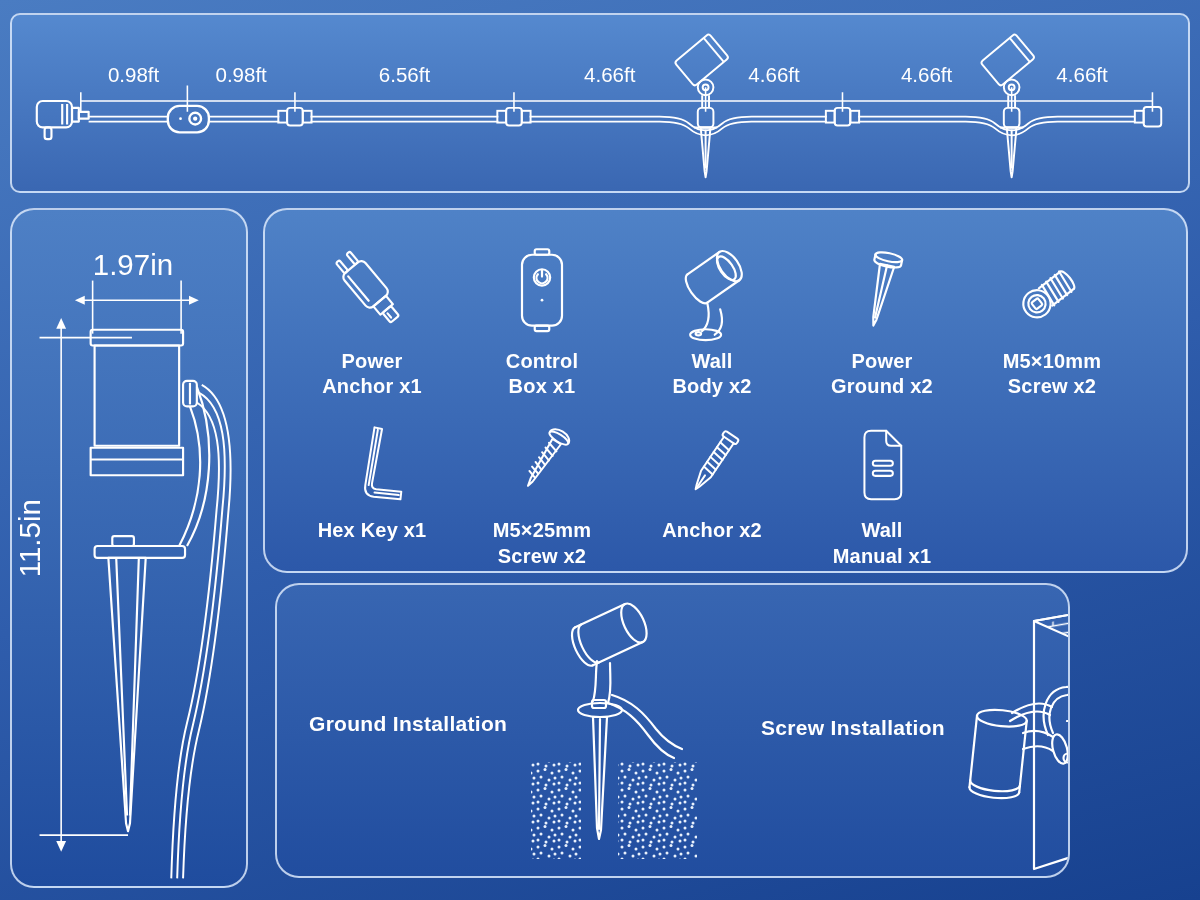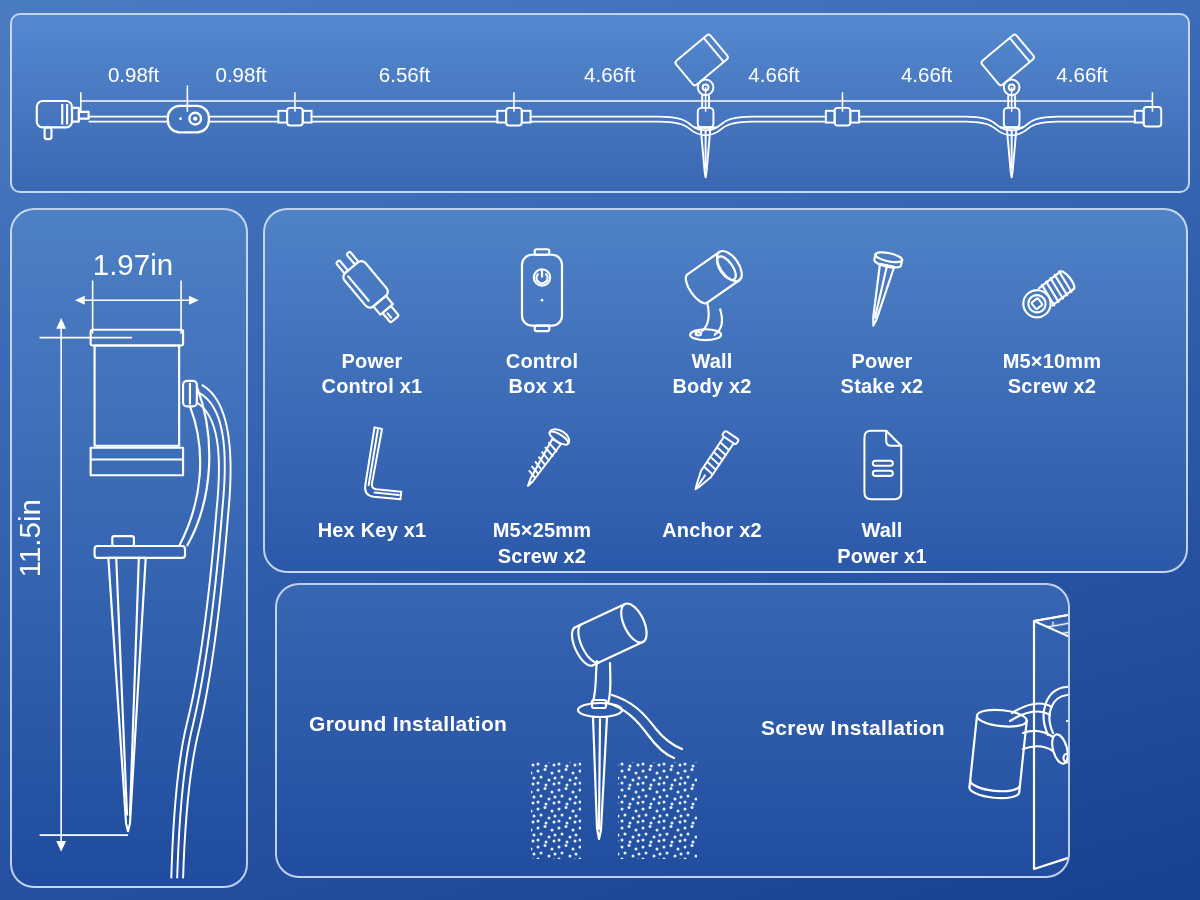--- a/index.html
+++ b/index.html
@@ -196,21 +196,21 @@
             <rect x="45" y="5" width="5" height="15" rx="2"></rect>
             <rect x="60" y="5" width="5" height="15" rx="2"></rect>
             <rect x="46" y="68" width="18" height="12"></rect>
             <rect x="49" y="80" width="12" height="14" rx="2"></rect>
             <line x1="53" y1="84" x2="53" y2="90"></line>
           </g>
         </svg>
       </div>
       <div class="part-label">
         <span>Power</span>
-          <span>Control x1</span>
+          <span>Anchor x1</span>
       </div>
     </div>
     <div class="part">
       <div class="part-icon">
         <svg width="104" height="100" viewBox="0 0 110 110" fill="none" stroke="#ffffff" stroke-width="2.4" stroke-linecap="round" stroke-linejoin="round">
           <rect x="33" y="14" width="44" height="78" rx="11"></rect>
           <rect x="47" y="8" width="16" height="6" rx="2"></rect>
           <rect x="47" y="92" width="16" height="6" rx="2"></rect>
           <circle cx="55" cy="39" r="9"></circle>
           <path d="M 50.5,35.5 A 6,6 0 1 0 59.5,35.5"></path>
@@ -250,21 +250,21 @@
           <g transform="rotate(12 55 52)">
             <ellipse cx="55" cy="16" rx="15" ry="4.5"></ellipse>
             <path d="M 40,16 L 40,22 A 15,4.5 0 0 0 70,22 L 70,16"></path>
             <path d="M 47,25 L 63,25 L 56,86 L 54,93 L 52,84 Z"></path>
             <line x1="55" y1="25" x2="54" y2="84"></line>
           </g>
         </svg>
       </div>
       <div class="part-label">
         <span>Power</span>
-          <span>Stake x2</span>
+          <span>Ground x2</span>
       </div>
     </div>
     <div class="part">
       <div class="part-icon">
         <svg width="104" height="100" viewBox="0 0 110 110" fill="none" stroke="#ffffff" stroke-width="2.4" stroke-linecap="round" stroke-linejoin="round">
           <g transform="rotate(-38 55 55)">
             <circle cx="34" cy="55" r="15"></circle>
             <circle cx="34" cy="55" r="9.5"></circle>
             <rect x="29.5" y="50.5" width="9" height="9" rx="1.5"></rect>
             <path d="M 46,43 L 76,43 M 46,67 L 76,67"></path>
@@ -333,21 +333,21 @@
       <div class="part-icon">
         <svg width="96" height="92" viewBox="0 0 110 110" fill="none" stroke="#ffffff" stroke-width="2.4" stroke-linecap="round" stroke-linejoin="round">
           <path d="M 42,14 L 60,14 L 78,32 L 78,88 Q 78,96 70,96 L 42,96 Q 34,96 34,88 L 34,22 Q 34,14 42,14 Z"></path>
           <path d="M 60,14 L 60,26 Q 60,32 66,32 L 78,32"></path>
           <rect x="44" y="50" width="24" height="6" rx="3"></rect>
           <rect x="44" y="62" width="24" height="6" rx="3"></rect>
         </svg>
       </div>
       <div class="part-label">
         <span>Wall</span>
-          <span>Power x1</span>
+          <span>Manual x1</span>
       </div>
     </div>
   </div>
 </div>
 
 <div class="panel" id="install-panel">
   <div class="install-label" id="ground-label">Ground Installation</div>
   <div class="install-label" id="wall-label">Screw Installation</div>
 
   <svg id="ground-art" width="230" height="280" viewBox="0 0 230 280">

